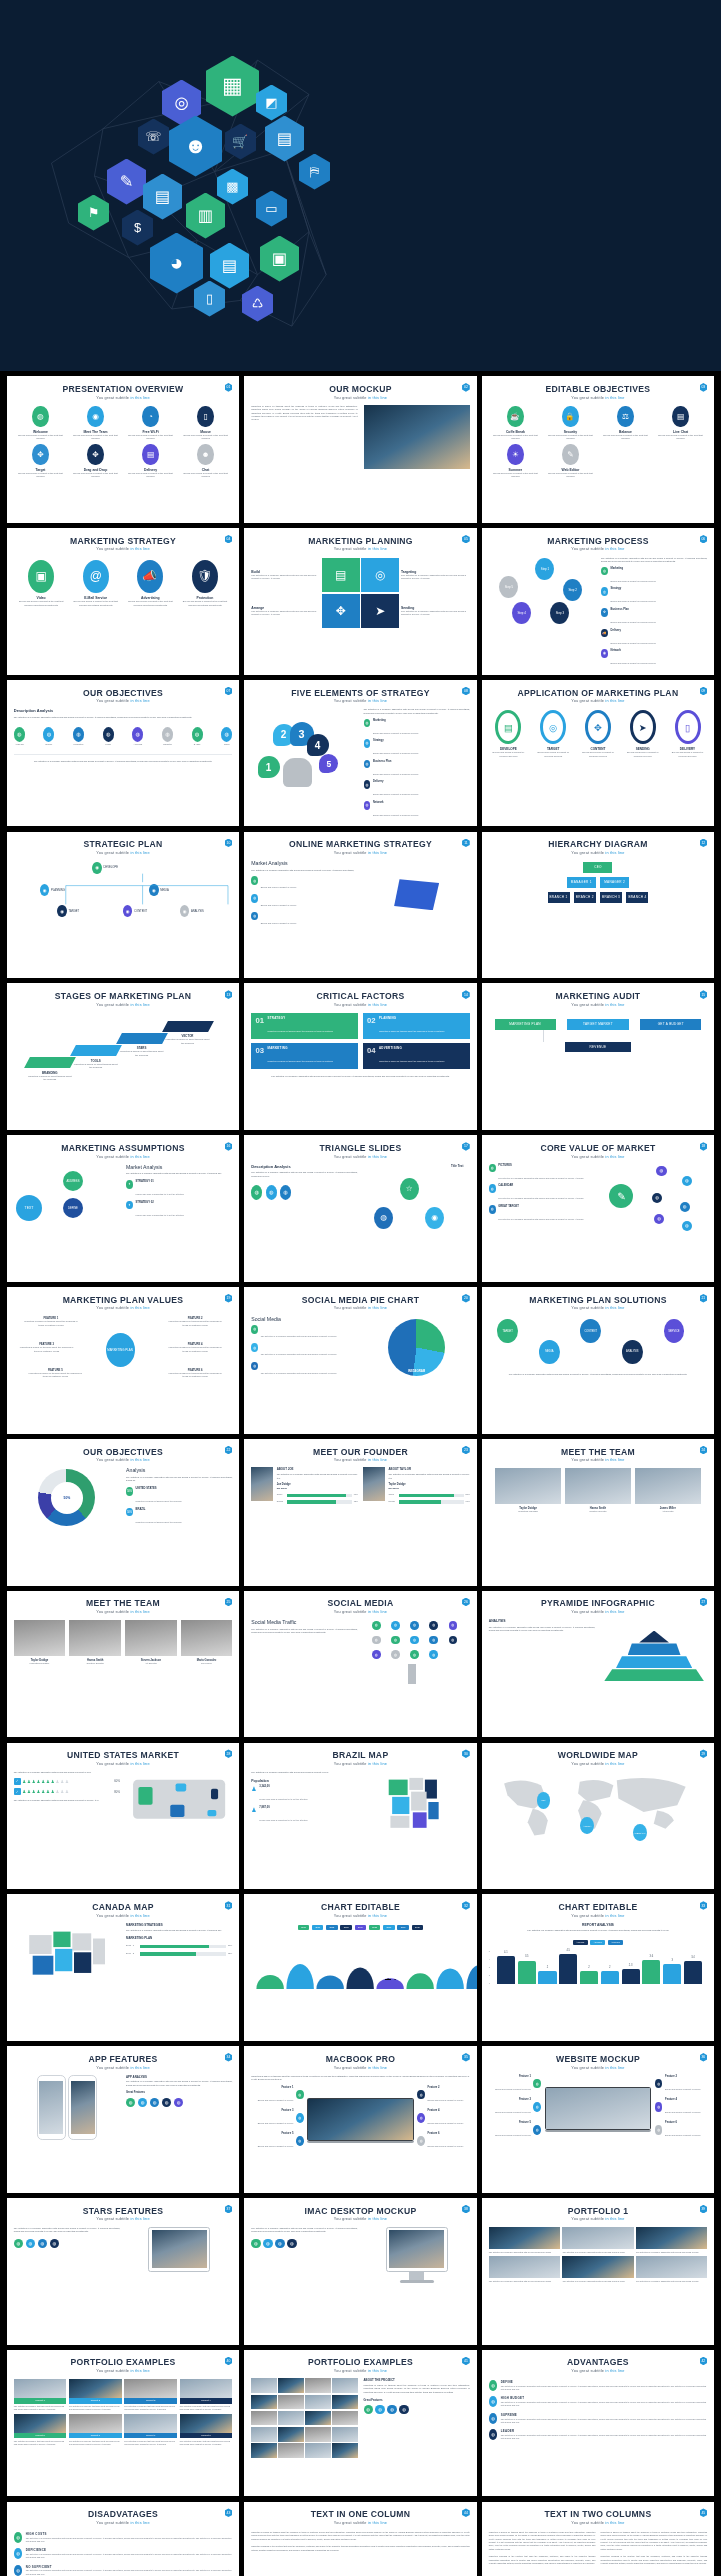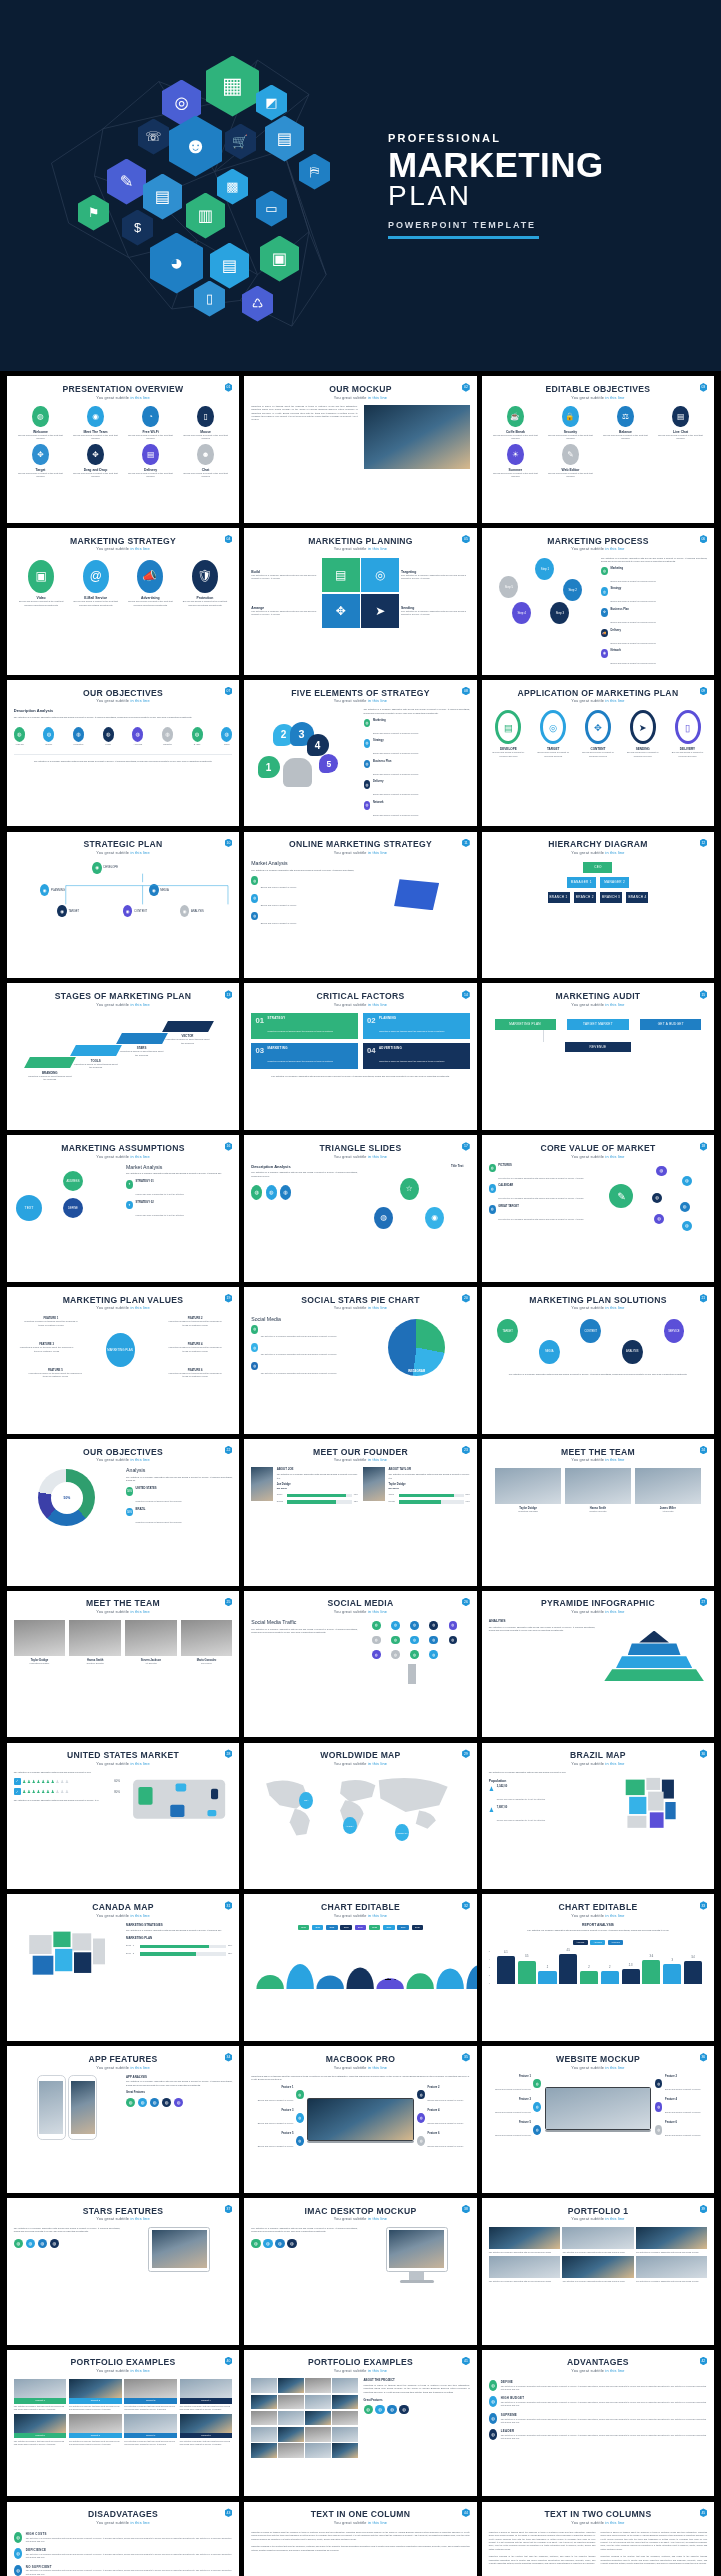--- a/index.html
+++ b/index.html
@@ -292,29 +292,20 @@
         <div class="hex sm" style="left:96px;top:187px;background:#14325c;">$</div>
         <div class="hex sm" style="left:230px;top:168px;background:#1f7fc4;">▭</div>
         <div class="hex lg" style="left:124px;top:210px;background:#1f7fc4;">◕</div>
         <div class="hex" style="left:184px;top:220px;background:#2aa3e0;">▤</div>
         <div class="hex" style="left:234px;top:213px;background:#2fb37c;">▣</div>
         <div class="hex sm" style="left:168px;top:258px;background:#2f8fd0;">▯</div>
         <div class="hex sm" style="left:216px;top:263px;background:#4a5fd4;">♺</div>
         <div class="hex sm" style="left:52px;top:172px;background:#2fb37c;">⚑</div>
       </div>
 
-      <div class="hero-text">
-        <div class="hero-eyebrow">PROFESSIONAL</div>
-        <div class="hero-title">
-          <div>MARKETING</div>
-          <div class="l2">PLAN</div>
-        </div>
-        <div class="hero-sub">POWERPOINT TEMPLATE</div>
-        <div class="hero-rule"></div>
-      </div>
     </div>
   </section>
 
   <div class="grid" id="grid">
       <div class="slide">
         <div class="slide-badge">01</div>
   <div class="slide-title">PRESENTATION OVERVIEW</div>
   <div class="slide-sub">You great subtitle <span class="accent">in this line</span></div>
         <div class="slide-body">
           <div class="icongrid">
@@ -902,21 +893,21 @@
             </div>
             <div style="position:absolute;left:70%;top:53px;width:26%">
           <div class="lbl" style="font-size:2.7px">FEATURE 6</div>
           <div class="mini">Marketing is based on thinking about the business in terms of customer needs</div>
             </div>
           </div>
         </div>
       </div>
       <div class="slide">
         <div class="slide-badge">20</div>
-  <div class="slide-title">SOCIAL STARS PIE CHART</div>
+  <div class="slide-title">SOCIAL MEDIA PIE CHART</div>
   <div class="slide-sub">You great subtitle <span class="accent">in this line</span></div>
         <div class="slide-body">
           <div class="twocol">
       <div class="col">
               <div class="sec-h2">Social Media</div>
               <div class="listrow" style="margin-top:3.4px">
         <div class="ico" style="background:#2fb37c">◍</div>
         <div class="tx"><span>The activities of a company associated with buying and selling a product or service</span></div>
               </div>
               <div class="listrow" style="margin-top:3.4px">
@@ -1180,38 +1171,20 @@
           <rect x="14" y="18" width="16" height="20" rx="2" fill="#2fb37c"></rect>
           <rect x="56" y="14" width="12" height="9" rx="2" fill="#35b2e8"></rect>
           <rect x="50" y="38" width="16" height="14" rx="2" fill="#1f6fb8"></rect>
           <rect x="96" y="20" width="8" height="12" rx="2" fill="#14325c"></rect>
           <rect x="92" y="44" width="10" height="7" rx="2" fill="#35b2e8"></rect>
         </svg></div>
           </div>
         </div>
       </div>
       <div class="slide">
-        <div class="slide-badge">29</div>
-  <div class="slide-title">WORLDWIDE MAP</div>
-  <div class="slide-sub">You great subtitle <span class="accent">in this line</span></div>
-        <div class="slide-body">
-          <div class="map" style="height:67px;margin-top:5.2px">
-      <svg viewBox="0 0 260 78" style="width:100%;height:100%">
-        <g fill="#d3d7db">
-          <path d="M18 14 q22-8 44 2 l6 16 -14 12 -20 -4 -12 -12z"></path>
-          <path d="M52 44 q14 2 18 14 l-4 16 -12 2 -8-16z"></path>
-          <path d="M108 12 q22-6 40 4 l-4 14 -26 6 -12-10z"></path>
-          <path d="M112 34 q18 2 22 16 l-8 18 -14-4 -6-18z"></path>
-          <path d="M152 10 q48-8 82 8 l-10 22 -40 8 -30-16z"></path>
-          <path d="M200 46 q16 2 20 12 l-10 10 -14-6z"></path>
-        </g>
-            </svg><div class="pin" style="left:22%;top:20.6px">USA</div><div class="pin" style="left:42%;top:46px">AFRICA</div><div class="pin" style="left:66%;top:53px">AUSTRALIA</div></div>
-        </div>
-      </div>
-      <div class="slide">
         <div class="slide-badge">30</div>
   <div class="slide-title">BRAZIL MAP</div>
   <div class="slide-sub">You great subtitle <span class="accent">in this line</span></div>
         <div class="slide-body">
           <div class="twocol">
       <div class="col">
               <div class="tt">The activities of a company associated with buying and selling a product or serv</div>
       <div class="lbl lbl-l" style="margin-top:4.3px">Population</div>
               <div class="listrow" style="margin-top:2.6px">
         <span style="font-size:6px;color:#2aa3e0">♟</span>
@@ -1228,20 +1201,38 @@
                   <path d="M36 8 h16 v14 h-16z" fill="#d3d7db"></path>
         <path d="M54 10 h14 v22 h-14z" fill="#14325c"></path>
                   <path d="M16 30 h20 v20 h-20z" fill="#35b2e8"></path>
         <path d="M38 24 h18 v22 h-18z" fill="#d3d7db"></path>
                   <path d="M40 48 h16 v18 h-16z" fill="#5b4fd8"></path>
         <path d="M14 52 h22 v14 h-22z" fill="#d3d7db"></path>
                   <path d="M58 36 h12 v20 h-12z" fill="#1f6fb8"></path>
                 </g>
               </svg></div>
           </div>
+        </div>
+      </div>
+      <div class="slide">
+        <div class="slide-badge">29</div>
+  <div class="slide-title">WORLDWIDE MAP</div>
+  <div class="slide-sub">You great subtitle <span class="accent">in this line</span></div>
+        <div class="slide-body">
+          <div class="map" style="height:67px;margin-top:5.2px">
+      <svg viewBox="0 0 260 78" style="width:100%;height:100%">
+        <g fill="#d3d7db">
+          <path d="M18 14 q22-8 44 2 l6 16 -14 12 -20 -4 -12 -12z"></path>
+          <path d="M52 44 q14 2 18 14 l-4 16 -12 2 -8-16z"></path>
+          <path d="M108 12 q22-6 40 4 l-4 14 -26 6 -12-10z"></path>
+          <path d="M112 34 q18 2 22 16 l-8 18 -14-4 -6-18z"></path>
+          <path d="M152 10 q48-8 82 8 l-10 22 -40 8 -30-16z"></path>
+          <path d="M200 46 q16 2 20 12 l-10 10 -14-6z"></path>
+        </g>
+            </svg><div class="pin" style="left:22%;top:20.6px">USA</div><div class="pin" style="left:42%;top:46px">AFRICA</div><div class="pin" style="left:66%;top:53px">AUSTRALIA</div></div>
         </div>
       </div>
       <div class="slide">
         <div class="slide-badge">31</div>
   <div class="slide-title">CANADA MAP</div>
   <div class="slide-sub">You great subtitle <span class="accent">in this line</span></div>
         <div class="slide-body">
           <div class="twocol">
       <div class="col map"><svg viewBox="0 0 100 72" style="width:100%;height:100%">
         <g>

